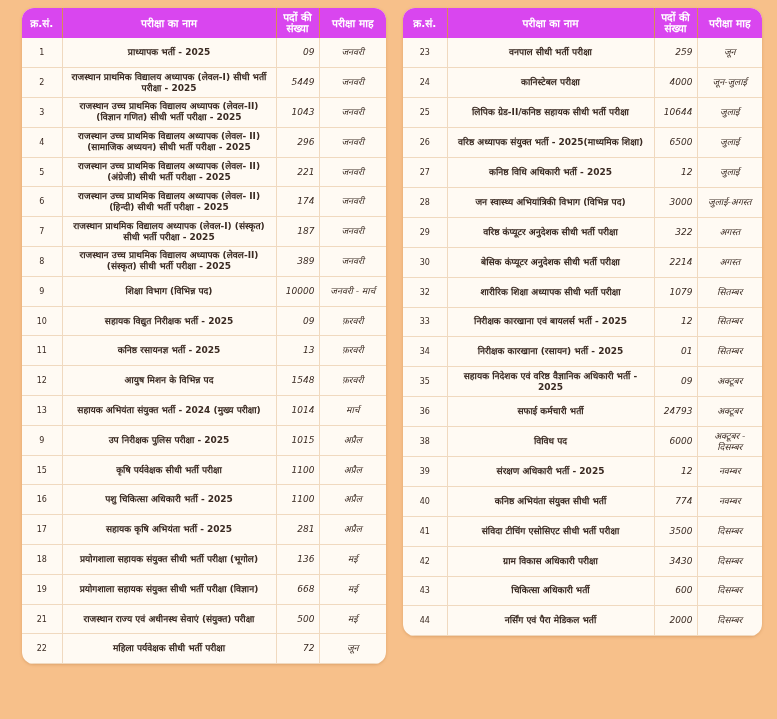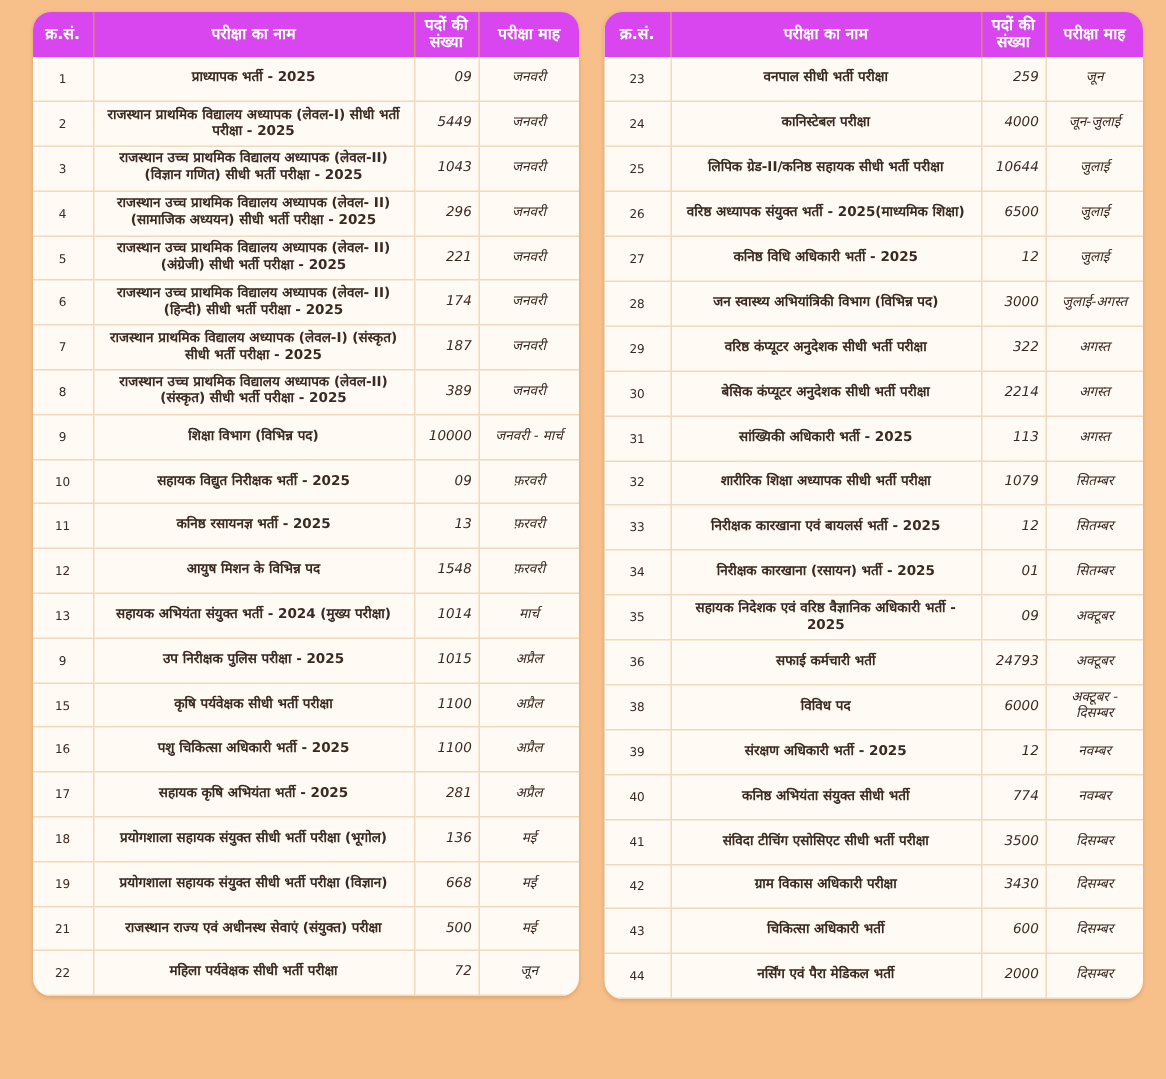--- a/index.html
+++ b/index.html
@@ -250,26 +250,20 @@
           <td class="cnt">322</td>
           <td class="mon">अगस्त</td>
         </tr>
         <tr>
           <td class="sn">30</td>
           <td class="name">बेसिक कंप्यूटर अनुदेशक सीधी भर्ती परीक्षा</td>
           <td class="cnt">2214</td>
           <td class="mon">अगस्त</td>
         </tr>
         <tr>
-          <td class="sn">31</td>
-          <td class="name">सांख्यिकी अधिकारी भर्ती - 2025</td>
-          <td class="cnt">113</td>
-          <td class="mon">अगस्त</td>
-        </tr>
-        <tr>
           <td class="sn">32</td>
           <td class="name">शारीरिक शिक्षा अध्यापक सीधी भर्ती परीक्षा</td>
           <td class="cnt">1079</td>
           <td class="mon">सितम्बर</td>
         </tr>
         <tr>
           <td class="sn">33</td>
           <td class="name">निरीक्षक कारखाना एवं बायलर्स भर्ती - 2025</td>
           <td class="cnt">12</td>
           <td class="mon">सितम्बर</td>

